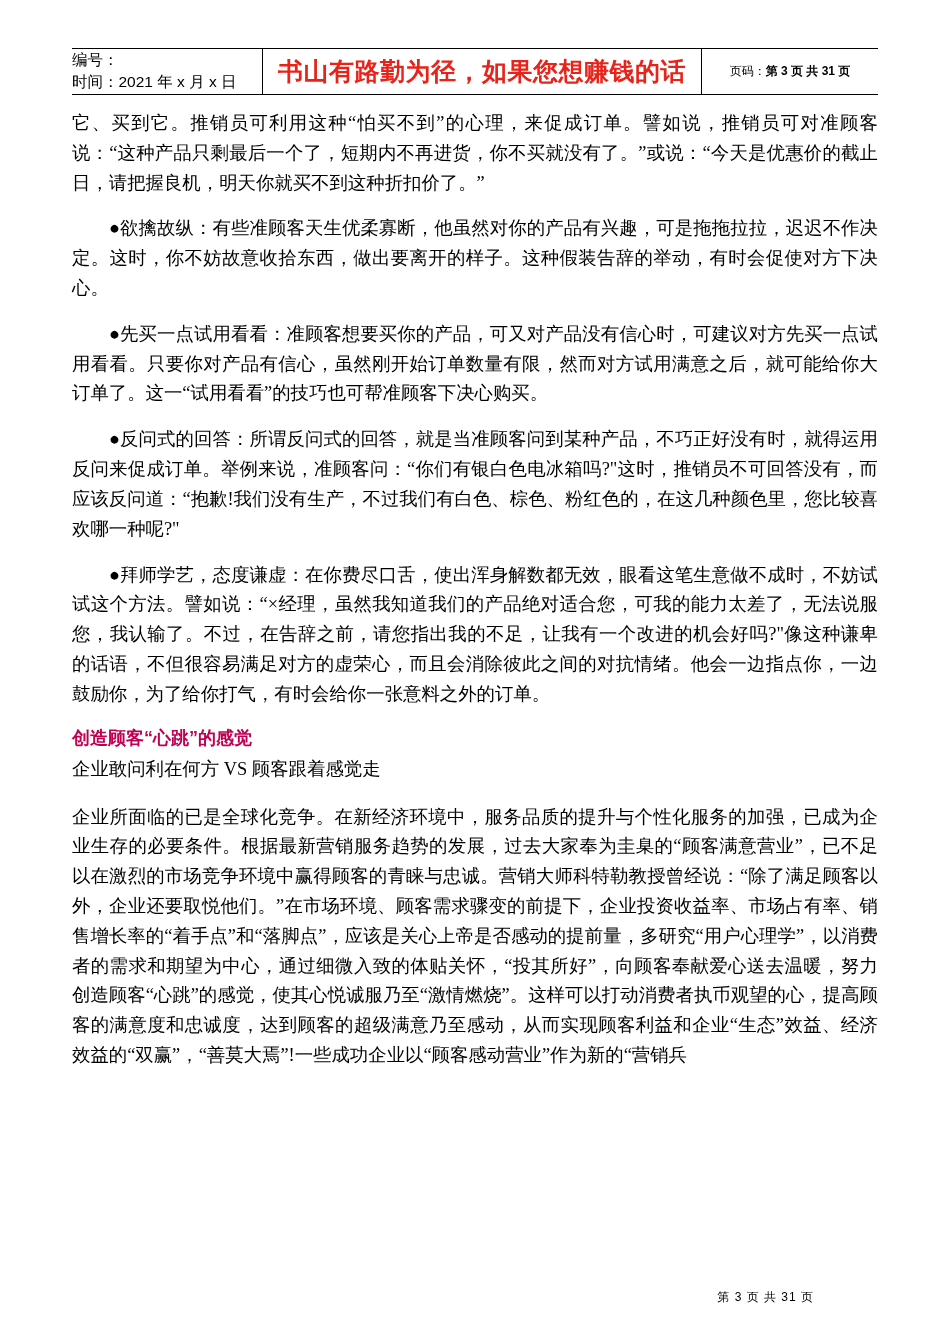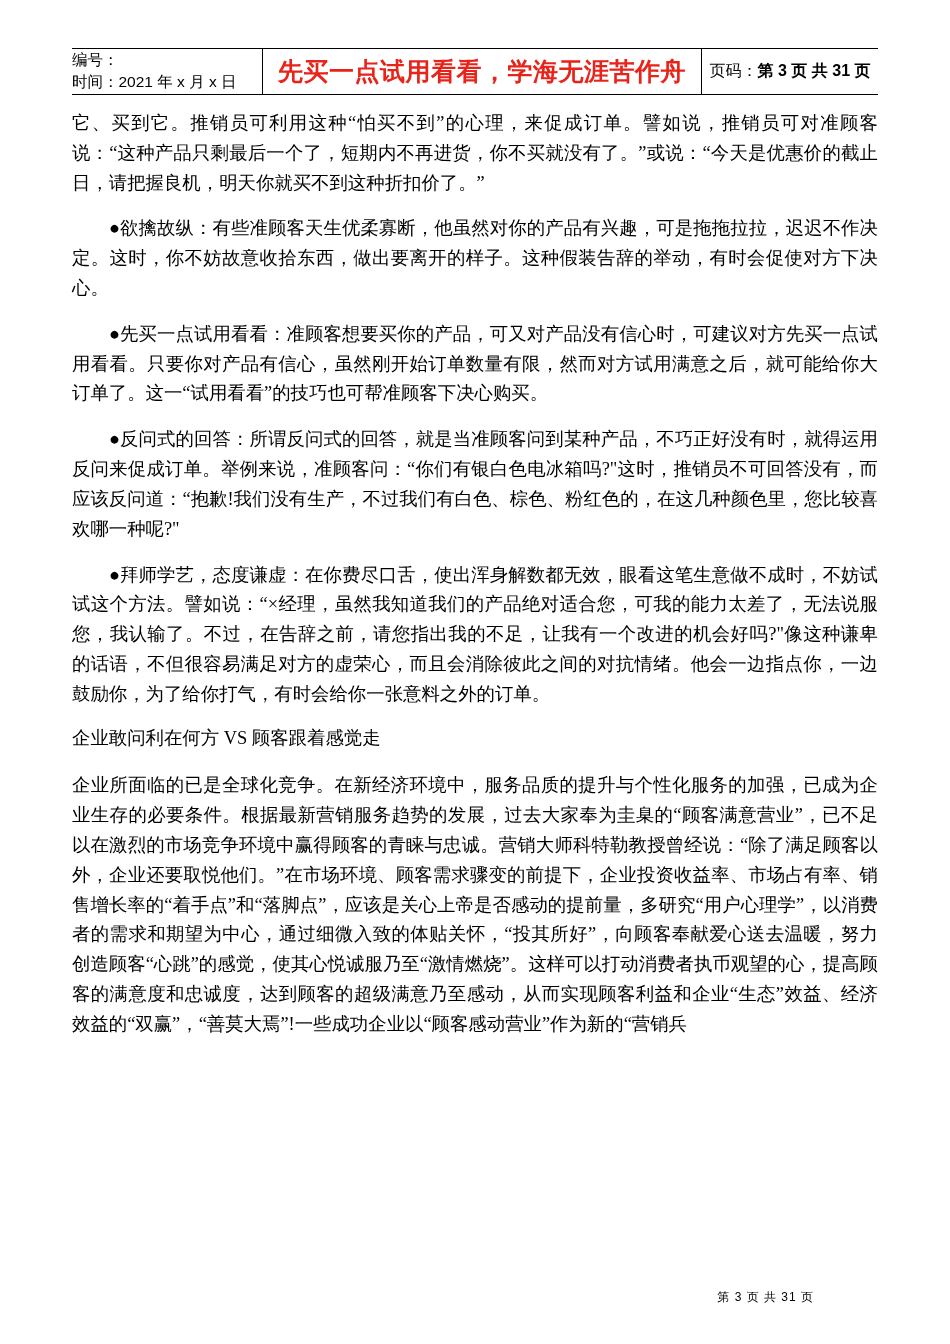--- a/index.html
+++ b/index.html
@@ -55,21 +55,21 @@
     color: #e8231a;
     font-size: 25px;
     font-weight: bold;
     letter-spacing: 0.5px;
     font-family: "Liberation Sans", "DejaVu Sans", sans-serif;
   }
   .hdr-right {
     width: 176px;
     text-align: center;
     padding: 10px 4px;
-    font-size: 16px;
+    font-size: 12px;
     font-family: "Liberation Sans", "DejaVu Sans", sans-serif;
     white-space: nowrap;
   }
   .hdr-right .pg-num { font-weight: bold; }
 
   
   .content {
     margin-top: 14px;
     width: 806px;
     font-size: 18.4px;
@@ -117,21 +117,21 @@
 <div class="page">
 
   <table class="header-table">
     <tbody>
         <tr>
       <td class="hdr-left">
         <div>编号：</div>
         <div>时间：2021 年 x 月 x 日</div>
       </td>
       <td class="hdr-center">
-        <span class="slogan">先买一点试用看看，学海无涯苦作舟</span>
+        <span class="slogan">书山有路勤为径，如果您想赚钱的话</span>
       </td>
       <td class="hdr-right">
         <span>页码：</span><span class="pg-num">第 3 页</span> <span class="pg-num">共 31 页</span>
       </td>
     </tr>
   </tbody>
     </table>
 
   <div class="content">
 
@@ -139,20 +139,21 @@
 
     <p class="indent">●欲擒故纵：有些准顾客天生优柔寡断，他虽然对你的产品有兴趣，可是拖拖拉拉，迟迟不作决定。这时，你不妨故意收拾东西，做出要离开的样子。这种假装告辞的举动，有时会促使对方下决心。</p>
 
     <p class="indent">●先买一点试用看看：准顾客想要买你的产品，可又对产品没有信心时，可建议对方先买一点试用看看。只要你对产品有信心，虽然刚开始订单数量有限，然而对方试用满意之后，就可能给你大订单了。这一“试用看看”的技巧也可帮准顾客下决心购买。</p>
 
     <p class="indent">●反问式的回答：所谓反问式的回答，就是当准顾客问到某种产品，不巧正好没有时，就得运用反问来促成订单。举例来说，准顾客问：“你们有银白色电冰箱吗?"这时，推销员不可回答没有，而应该反问道：“抱歉!我们没有生产，不过我们有白色、棕色、粉红色的，在这几种颜色里，您比较喜欢哪一种呢?"</p>
 
 
     <p class="indent tight">●拜师学艺，态度谦虚：在你费尽口舌，使出浑身解数都无效，眼看这笔生意做不成时，不妨试试这个方法。譬如说：“×经理，虽然我知道我们的产品绝对适合您，可我的能力太差了，无法说服您，我认输了。不过，在告辞之前，请您指出我的不足，让我有一个改进的机会好吗?"像这种谦卑的话语，不但很容易满足对方的虚荣心，而且会消除彼此之间的对抗情绪。他会一边指点你，一边鼓励你，为了给你打气，有时会给你一张意料之外的订单。</p>
 
+    <div class="heading-red">创造顾客“心跳”的感觉</div>
 
     <div class="subheading">企业敢问利在何方 VS 顾客跟着感觉走</div>
 
     <p>企业所面临的已是全球化竞争。在新经济环境中，服务品质的提升与个性化服务的加强，已成为企业生存的必要条件。根据最新营销服务趋势的发展，过去大家奉为圭臬的“顾客满意营业”，已不足以在激烈的市场竞争环境中赢得顾客的青睐与忠诚。营销大师科特勒教授曾经说：“除了满足顾客以外，企业还要取悦他们。”在市场环境、顾客需求骤变的前提下，企业投资收益率、市场占有率、销售增长率的“着手点”和“落脚点”，应该是关心上帝是否感动的提前量，多研究“用户心理学”，以消费者的需求和期望为中心，通过细微入致的体贴关怀，“投其所好”，向顾客奉献爱心送去温暖，努力创造顾客“心跳”的感觉，使其心悦诚服乃至“激情燃烧”。这样可以打动消费者执币观望的心，提高顾客的满意度和忠诚度，达到顾客的超级满意乃至感动，从而实现顾客利益和企业“生态”效益、经济效益的“双赢”，“善莫大焉”!一些成功企业以“顾客感动营业”作为新的“营销兵</p>
 
   </div>
 
   <div class="footer">第 3 页 共 31 页</div>
 
 </div>

